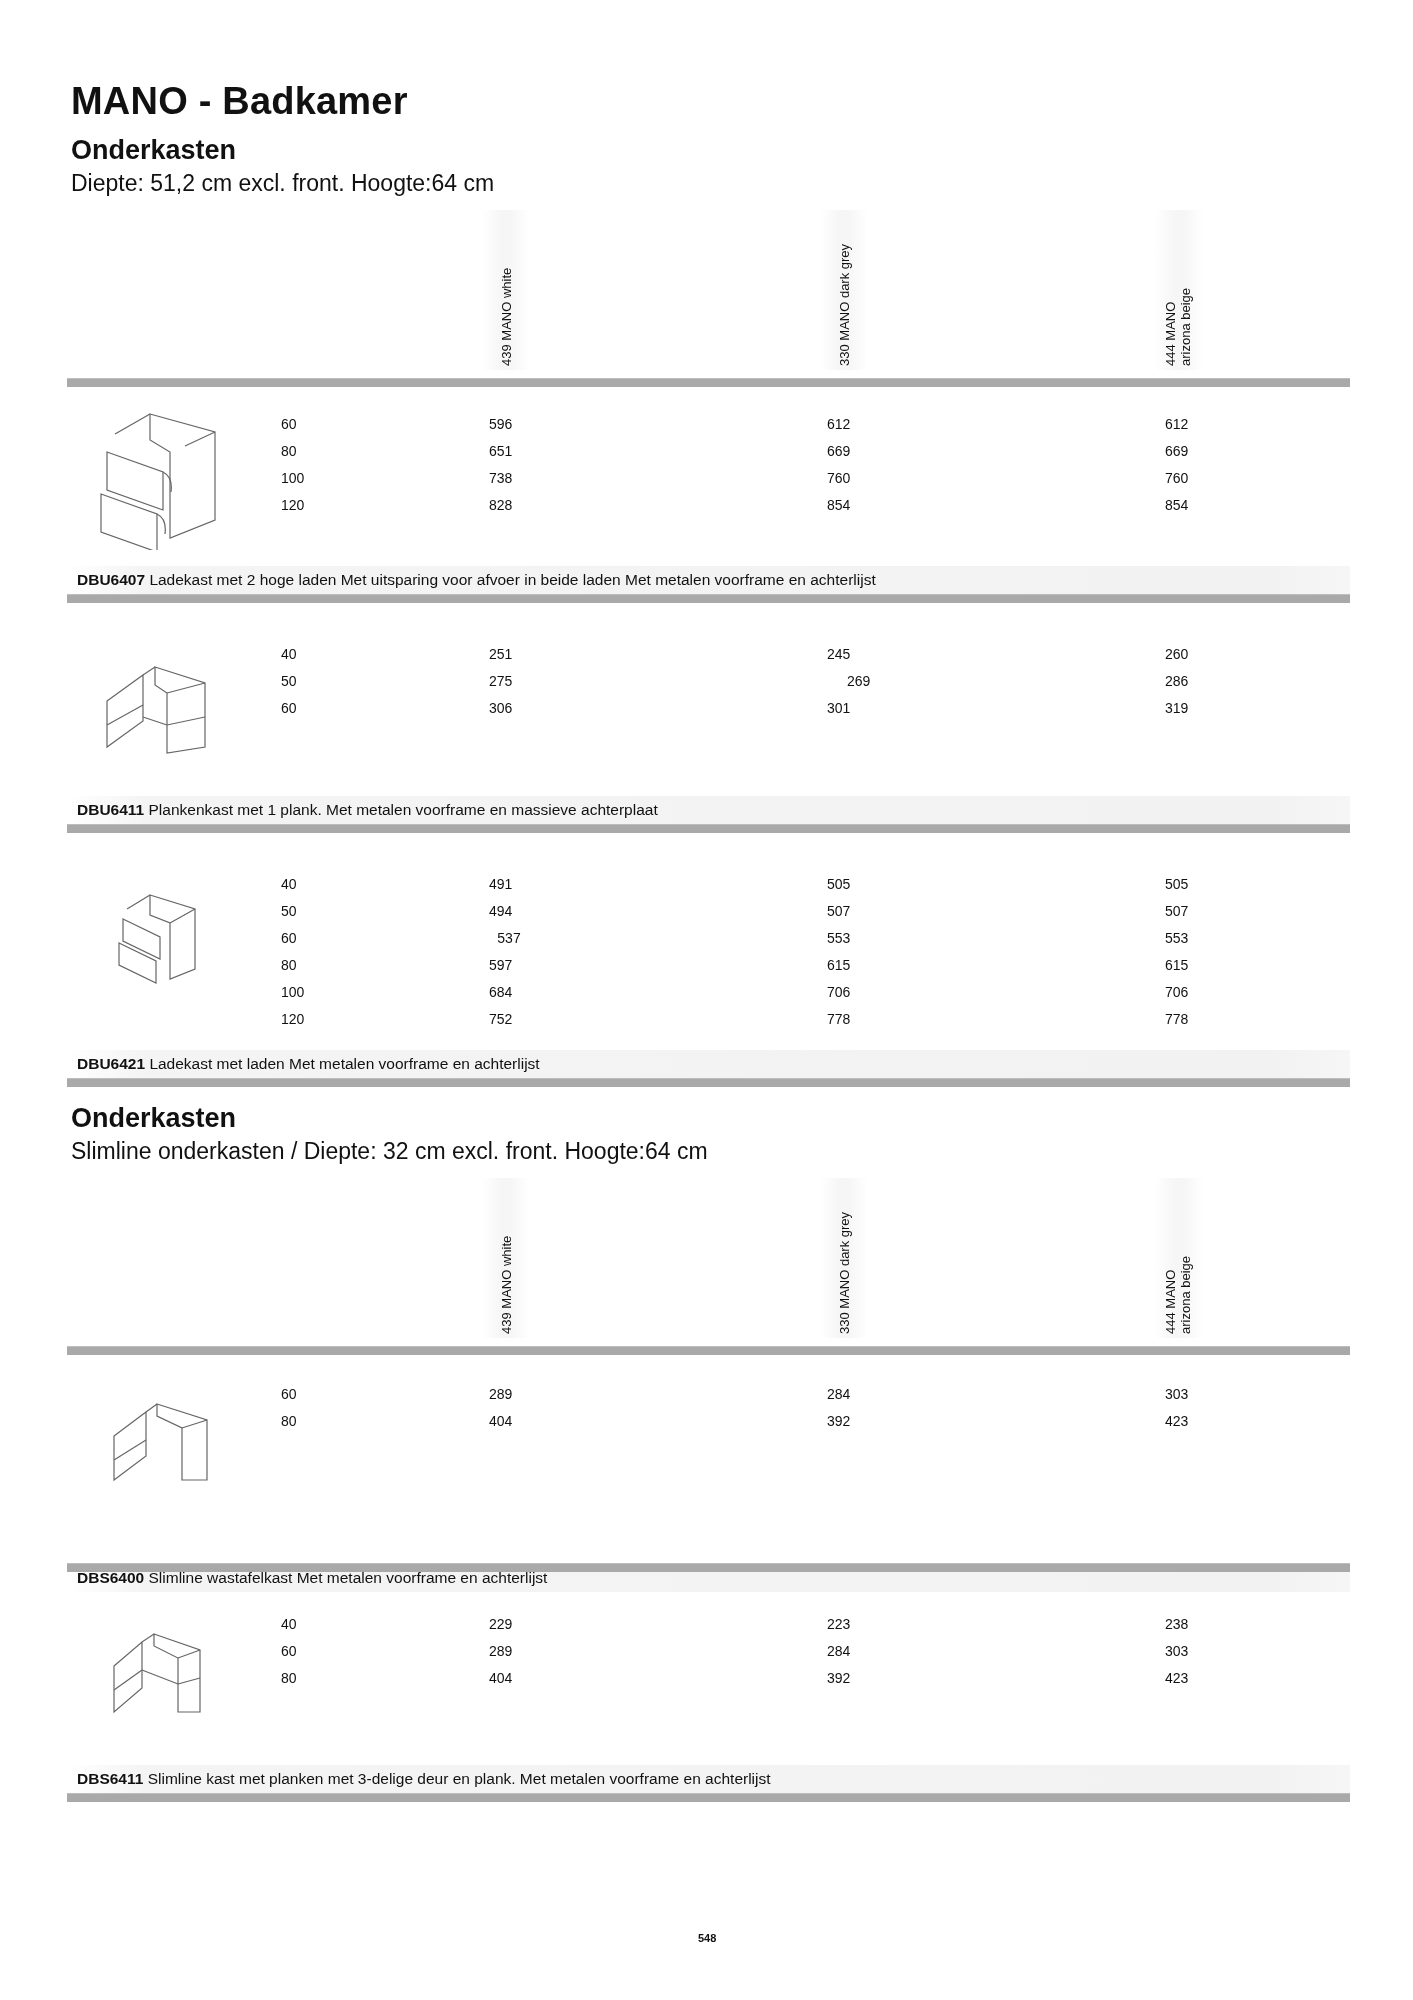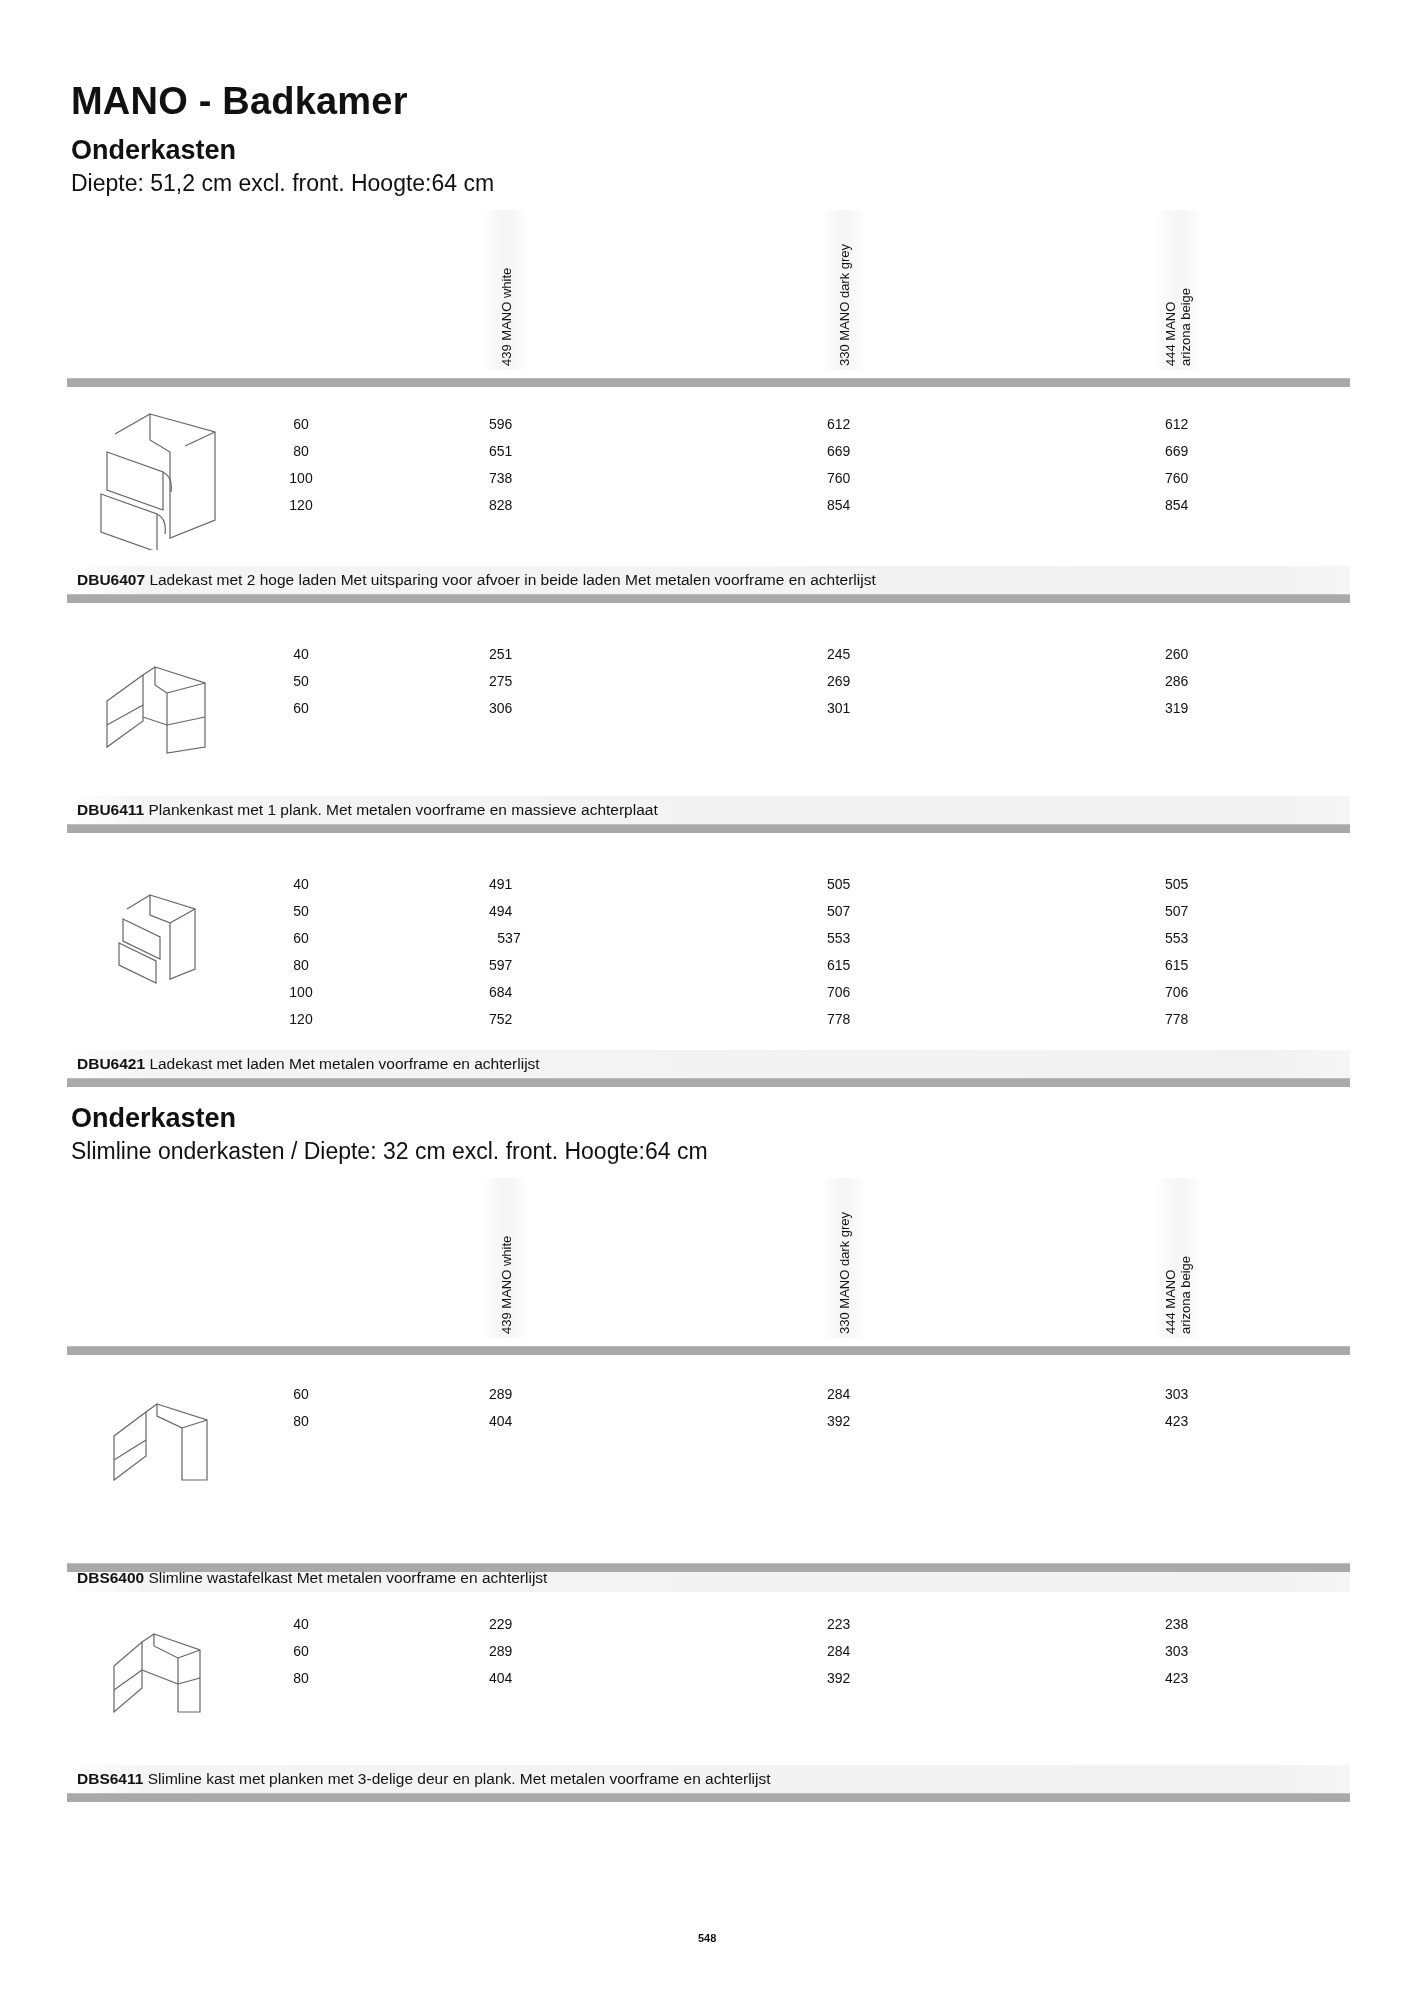--- a/index.html
+++ b/index.html
@@ -7,21 +7,21 @@
     .abs { position: absolute; }
     .title { left: 71px; top: 80px; font-size: 38px; font-weight: bold; letter-spacing: 0.2px; }
     .section-title { left: 71px; font-size: 27px; font-weight: bold; }
     .section-sub { left: 71px; font-size: 23px; }
     .colhead { width: 48px; height: 160px; background: linear-gradient(to right, #ffffff, #f6f6f6 40%, #f6f6f6 60%, #ffffff); }
     .colhead-text { position: absolute; left: 50%; bottom: 4px; transform-origin: left bottom; transform: rotate(-90deg) translateY(100%); white-space: nowrap; font-size: 13px; line-height: 15px; }
     .bar { left: 67px; width: 1283px; height: 8px; background: #a9a9a9; border-top: 1px solid #bdbdbd; }
     .desc { left: 67px; width: 1283px; height: 28px; background: linear-gradient(to right, #ffffff 0%, #f4f4f4 6%, #f2f2f2 94%, #f6f6f6 100%); font-size: 15.5px; line-height: 28px; padding-left: 10px; box-sizing: border-box; }
     .desc .code { font-weight: bold; }
     .cell { font-size: 14px; line-height: 16px; white-space: nowrap; }
-    .size { text-align: center; width: 40px; }
+    .size { width: 40px; }
     .val { width: 40px; }
     .pagenum { left: 698px; top: 1932px; font-size: 11px; font-weight: bold; }
     svg.icon { position: absolute; }
   </style>
 </head>
 <body>
 
 <div class="abs title">MANO - Badkamer</div>
 
 <div class="abs section-title" style="top:135px;">Onderkasten</div>
@@ -81,21 +81,21 @@
     <line x1="38" y1="52" x2="62" y2="60"></line>
     <line x1="62" y1="60" x2="100" y2="52"></line>
   </g>
 </svg>
 <div class="abs cell size" style="left:281px; top:646px;">40</div>
 <div class="abs cell val" style="left:489px; top:646px;">251</div>
 <div class="abs cell val" style="left:827px; top:646px;">245</div>
 <div class="abs cell val" style="left:1165px; top:646px;">260</div>
 <div class="abs cell size" style="left:281px; top:673px;">50</div>
 <div class="abs cell val" style="left:489px; top:673px;">275</div>
-<div class="abs cell val" style="left:827px; top:673px;">269</div>
+<div class="abs cell val" style="left:847px; top:673px;">269</div>
 <div class="abs cell val" style="left:1165px; top:673px;">286</div>
 <div class="abs cell size" style="left:281px; top:700px;">60</div>
 <div class="abs cell val" style="left:489px; top:700px;">306</div>
 <div class="abs cell val" style="left:827px; top:700px;">301</div>
 <div class="abs cell val" style="left:1165px; top:700px;">319</div>
 <div class="abs desc" style="top:796px;">
   <span class="code">DBU6411</span>
   <span>Plankenkast met 1 plank. Met metalen voorframe en massieve achterplaat</span>
 </div>
 <div class="abs bar" style="top:824px;"></div>

